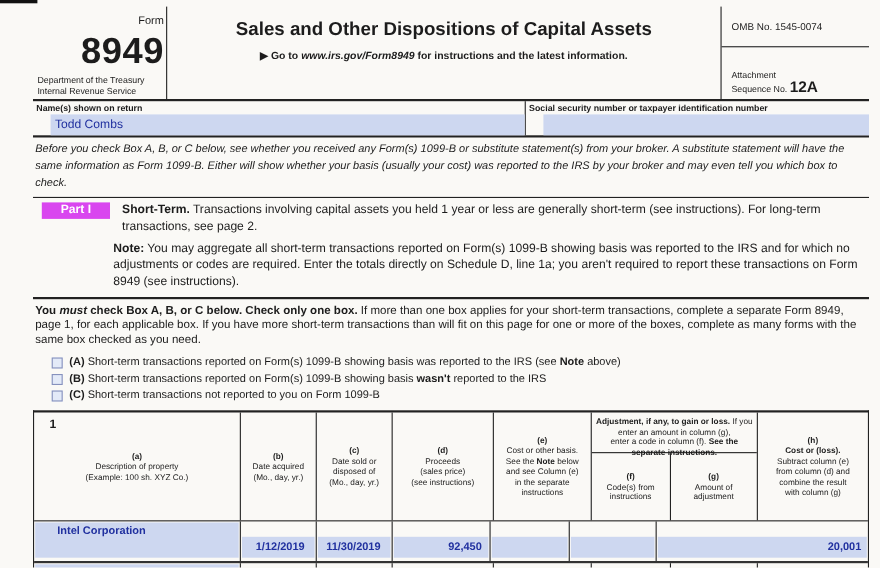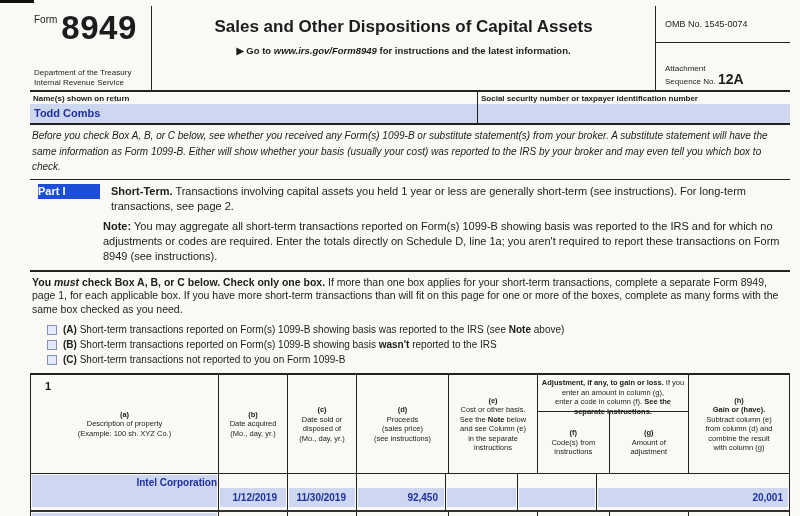--- a/index.html
+++ b/index.html
@@ -6,48 +6,48 @@
   html,body { width:800px; height:516px; }
   body { font-family:"Liberation Sans", sans-serif; background:#faf9f6; color:#1c1c1c; position:relative; overflow:hidden; }
 
   .page { position:absolute; inset:0; width:800px; height:516px; overflow:hidden; }
   .artifact { position:absolute; left:0; top:0; width:34px; height:3px; background:#111; }
   .form { position:absolute; left:30px; top:6px; width:760px; }
 
   
   .hdr { display:flex; border-bottom:2px solid #222; height:86px; }
   .hdr-left { width:122px; border-right:1.5px solid #222; display:flex; flex-direction:column; justify-content:space-between; padding:8px 2px 3px 2px; }
-  .form-no { display:flex; align-items:flex-start; gap:4px; padding-left:2px; }
+  .form-no { display:flex; align-items:flex-end; gap:4px; padding-left:2px;flex-direction:column; }
   .form-no .lbl { font-size:10px; padding-bottom:3px; }
   .form-no .big { font-size:33px; font-weight:bold; line-height:0.82; letter-spacing:0.5px; }
   .dept { font-size:8px; line-height:9.5px; padding-left:2px; }
   .hdr-center { flex:1; text-align:center; padding-top:11px; }
   .title { font-size:17px; font-weight:bold; margin-bottom:8px; }
   .instr1 { font-size:9.5px; font-weight:bold; margin-bottom:4px; }
   .instr2 { font-size:10.5px; font-weight:bold; }
   .hdr-right { width:135px; border-left:1.5px solid #222; display:flex; flex-direction:column; }
   .omb { font-size:9px; padding:13px 0 0 9px; height:37px; border-bottom:1px solid #222; }
   .attach { font-size:8px; line-height:10px; padding:0 0 3px 9px; margin-top:auto; }
   .attach .seq { font-size:14px; font-weight:bold; }
 
   
   .name-row { display:flex; border-bottom:2px solid #222; height:33px; }
   .name-cell { flex:1; border-right:1px solid #222; display:flex; flex-direction:column; }
   .ssn-cell { width:312px; display:flex; flex-direction:column; }
   .flabel { font-size:8px; padding:2px 0 1px 3px;font-weight:bold; }
   .flabel.b { font-weight:bold; }
-  .fvalue { flex:1; background:#cdd7f0; font-size:11px; font-weight:bold; color:#20309f; padding:3px 0 0 4px; }
+  .fvalue { flex:1; background:#cdd7f0; font-size:11px; font-weight:normal; color:#20309f; padding:3px 0 0 4px;margin-left:16px; }
 
   
   .intro { font-style:italic; font-size:10px; line-height:15.5px; padding:3px 2px 4px 2px; border-bottom:1px solid #222; }
 
   
   .part1 { padding:4px 0 6px; border-bottom:2px solid #222; }
   .p1-head { display:flex; align-items:flex-start; }
-  .badge { background:#1d4ed8; color:#fff; font-weight:bold; font-size:11px; width:62px; padding:1px 0 2px; margin-left:8px; flex:none; }
+  .badge { background:#d946ef; color:#fff; font-weight:bold; font-size:11px; width:62px; text-align:center; padding:1px 0 2px; margin-left:8px; flex:none; }
   .p1-text { font-size:11px; line-height:15px; margin-left:11px; flex:1; }
   .p1-note { font-size:11px; line-height:15px; margin:5px 2px 0 73px; }
 
   
   .box-instr { font-size:10.5px; line-height:13.5px; padding:4px 2px 3px 2px; }
 
   
   .cb-group { padding:2px 0 4px; }
   .cb-row { display:flex; align-items:center; margin:3px 0 3px 17px; font-size:10px; line-height:12px; }
   .cb { width:10px; height:10px; border:1px solid #8691bd; background:#e3eaf8; margin-right:6px; flex:none; }
@@ -65,21 +65,21 @@
   .adj-top { height:37px; border-bottom:1px solid #222; font-size:7.5px; line-height:9.5px; padding:3px 2px; text-align:center; }
   .adj-bottom { flex:1; display:flex; }
   .adj-bottom .th { border-right:0; }
   .adj-bottom .sub-f { border-right:1px solid #222; }
 
   .trow { display:flex; height:38px; border-bottom:2px solid #333; position:relative; }
   .trow.partial { height:37px; border-bottom:0; }
   .td { border-right:1px solid #222; position:relative; }
   .td.w-h { border-right:0; }
   .field { position:absolute; background:#cdd7f0; color:#20309f; font-weight:bold; font-size:10px; }
-  .fld-desc { left:1px; right:1px; top:1px; bottom:3px; padding:2px 0 0 4px;text-align:right; }
+  .fld-desc { left:1px; right:1px; top:1px; bottom:3px; padding:2px 0 0 20px; }
   .fld-val { left:1px; right:1px; bottom:3px; height:19px; display:flex; align-items:center; justify-content:flex-end; }
   .pr8 { padding-right:9px; } .pr6 { padding-right:6px; } .pr5 { padding-right:5px; }
 </style>
 </head>
 <body>
 
 <div class="page">
   <div class="artifact"></div>
 
   <div class="form">
@@ -195,21 +195,21 @@
             </div>
             <div class="th w-g">
               <span class="letter">(g)</span>
               <span class="txt">Amount of
 adjustment</span>
             </div>
           </div>
         </div>
         <div class="th w-h">
           <span class="letter">(h)</span>
-          <span class="letter">Gain or (have).</span>
+          <span class="letter">Cost or (loss).</span>
           <span class="txt">Subtract column (e)
 from column (d) and
 combine the result
 with column (g)</span>
         </div>
       </div>
 
       <div class="trow">
         <div class="td w-a">
             <div class="field fld-desc">Intel Corporation</div>

